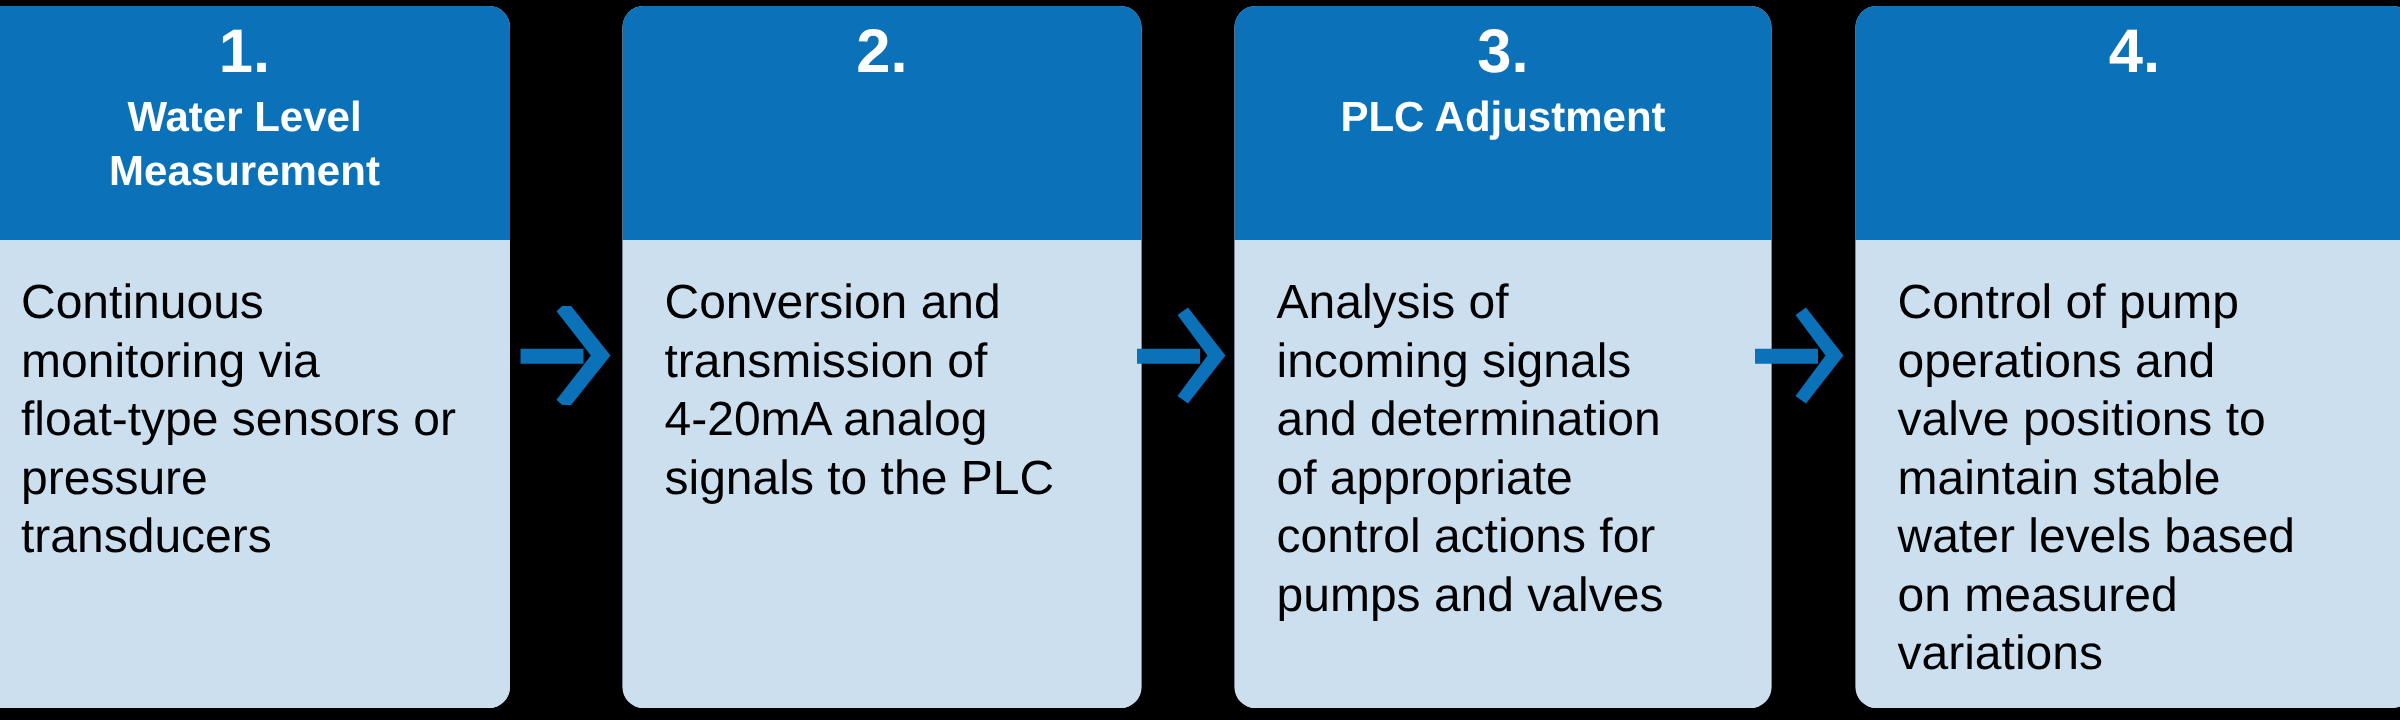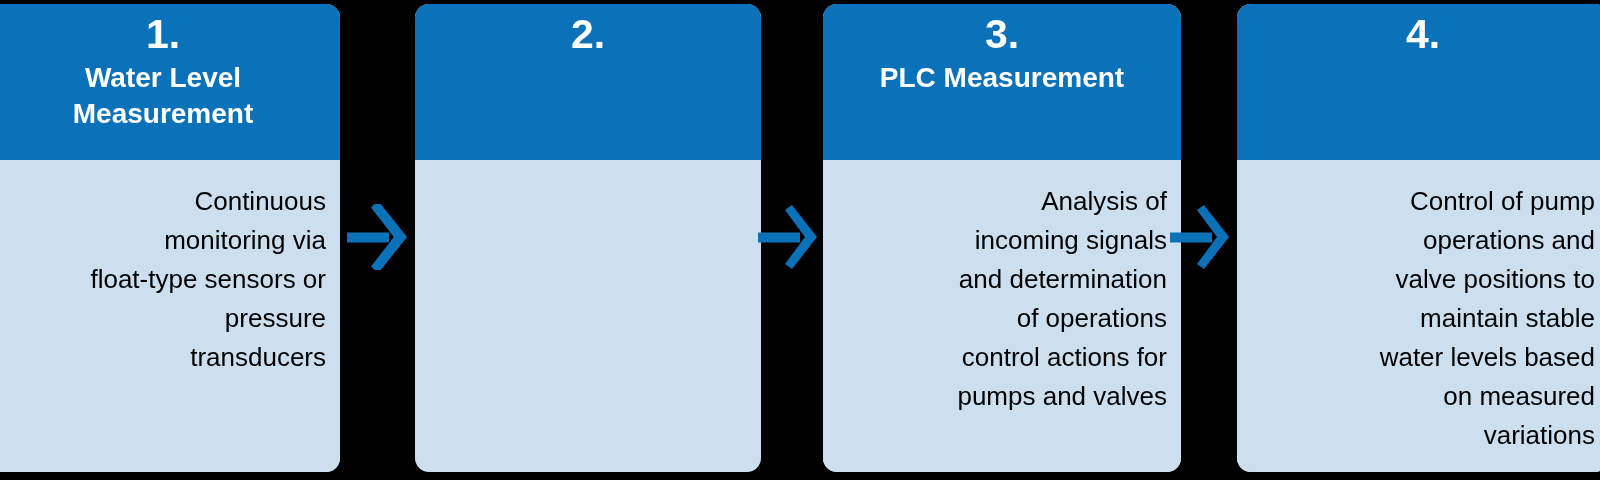--- a/index.html
+++ b/index.html
@@ -55,25 +55,25 @@
     margin-top:2px;
   }
 
   .card-body {
     flex:1 1 auto;
     background:#CBDFEF;
     padding:22px 14px 0 28px;
   }
 
   .card-desc {
-    font-size:26px;
+    font-size:32px;
     line-height:39px;
     font-weight:normal;
     color:#000000;
-    text-align:right;
+    text-align:left;
     white-space:pre-line;
   }
 
   
   .arrow {
     position:absolute;
     top:204px;
     width:66px;
     height:66px;
   }
@@ -114,39 +114,45 @@
       <path d="M2 28.5 H44 V38.5 H2 Z" fill="#0B71B9"></path>
       <path d="M30 3.5 L37.2 -3.2 L66 33 L37.2 69.2 L30 62.5 L53 33 Z" fill="#0B71B9" transform="translate(-4,0)"></path>
       <path d="M29 6 L36 1 L61 33 L36 65 L29 60 L49 33 Z" fill="#0B71B9"></path>
     </svg>
   </div>
 
   <div class="card" id="card-2">
     <div class="card-header">
       <div class="step-number">2.</div>
     </div>
+    <div class="card-body">
+      <div class="card-desc">Conversion and
+transmission of
+4-20mA analog
+signals to the PLC</div>
+    </div>
   </div>
 
   <div class="arrow" id="arrow-2">
     <svg viewBox="0 0 66 66" xmlns="http://www.w3.org/2000/svg">
       <path d="M2 28.5 H44 V38.5 H2 Z" fill="#0B71B9"></path>
       <path d="M29 6 L36 1 L61 33 L36 65 L29 60 L49 33 Z" fill="#0B71B9"></path>
     </svg>
   </div>
 
   <div class="card" id="card-3">
     <div class="card-header">
       <div class="step-number">3.</div>
-      <div class="step-title">PLC Measurement</div>
+      <div class="step-title">PLC Adjustment</div>
     </div>
     <div class="card-body">
       <div class="card-desc">Analysis of
 incoming signals
 and determination
-of operations
+of appropriate
 control actions for
 pumps and valves</div>
     </div>
   </div>
 
   <div class="arrow" id="arrow-3">
     <svg viewBox="0 0 66 66" xmlns="http://www.w3.org/2000/svg">
       <path d="M2 28.5 H44 V38.5 H2 Z" fill="#0B71B9"></path>
       <path d="M29 6 L36 1 L61 33 L36 65 L29 60 L49 33 Z" fill="#0B71B9"></path>
     </svg>

